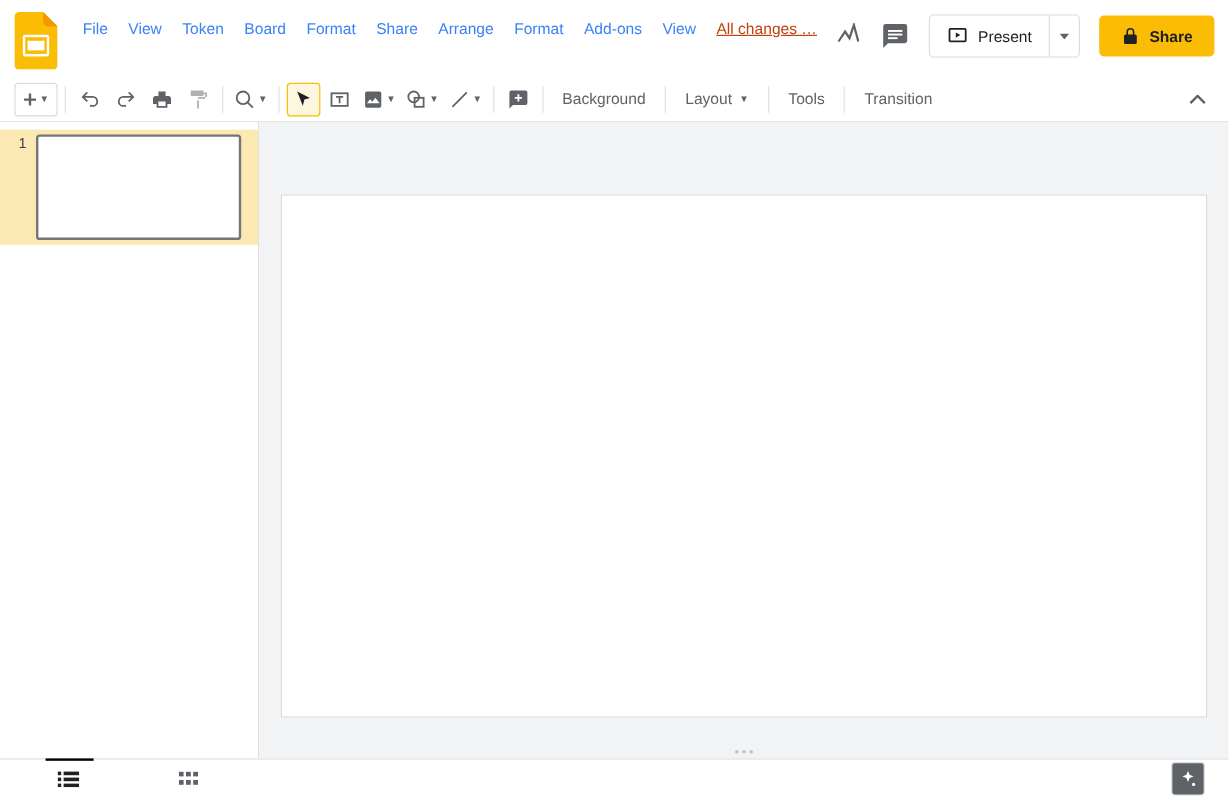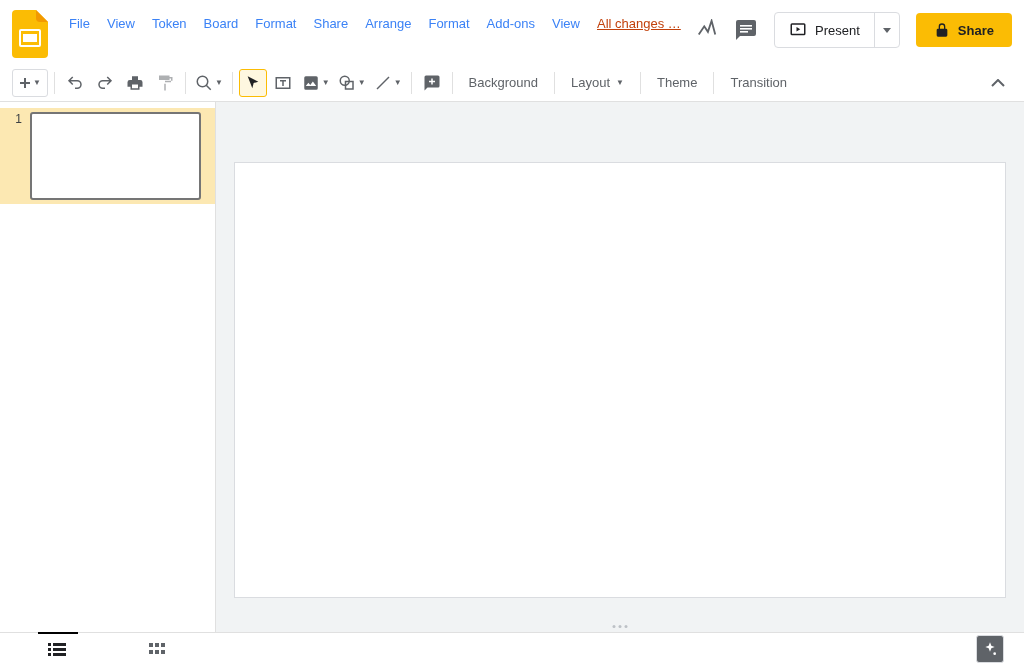--- a/index.html
+++ b/index.html
@@ -192,21 +192,21 @@
   <div class="tb-text-btn">
       <span>Background</span>
     </div>
   <div class="tb-sep"></div>
   <div class="tb-text-btn">
       <span>Layout</span>
       <span class="dd-arrow">▼</span>
     </div>
   <div class="tb-sep"></div>
   <div class="tb-text-btn">
-      <span>Theme</span>
+      <span>Tools</span>
     </div>
   <div class="tb-sep"></div>
   <div class="tb-text-btn">
       <span>Transition</span>
     </div>
 
   <div class="tb-btn collapse-btn">
       <svg width="14" height="8" viewBox="0 0 14 8">
         <path fill="none" stroke="#5f6368" stroke-width="2" d="M1 7l6-6 6 6"></path>
       </svg>

